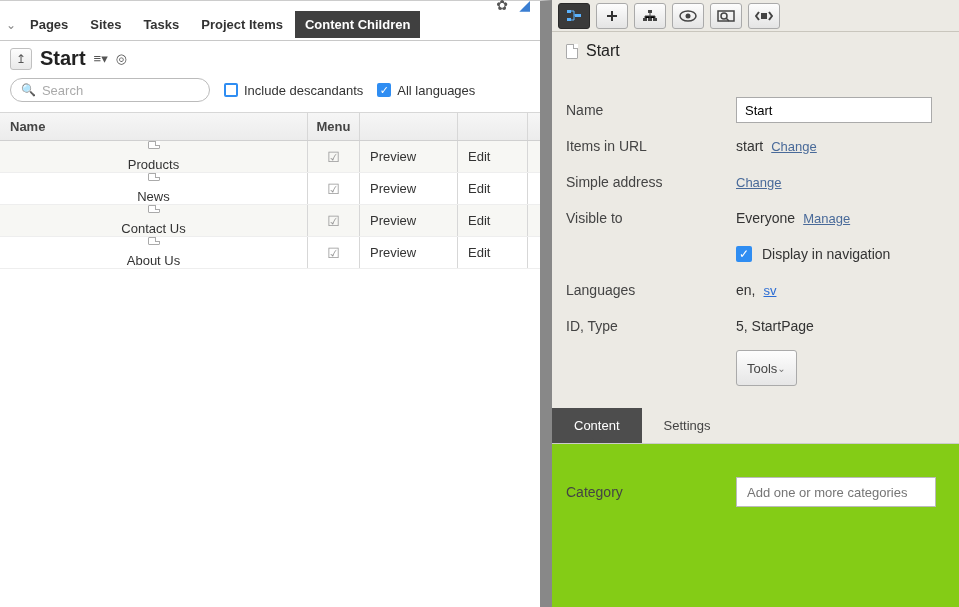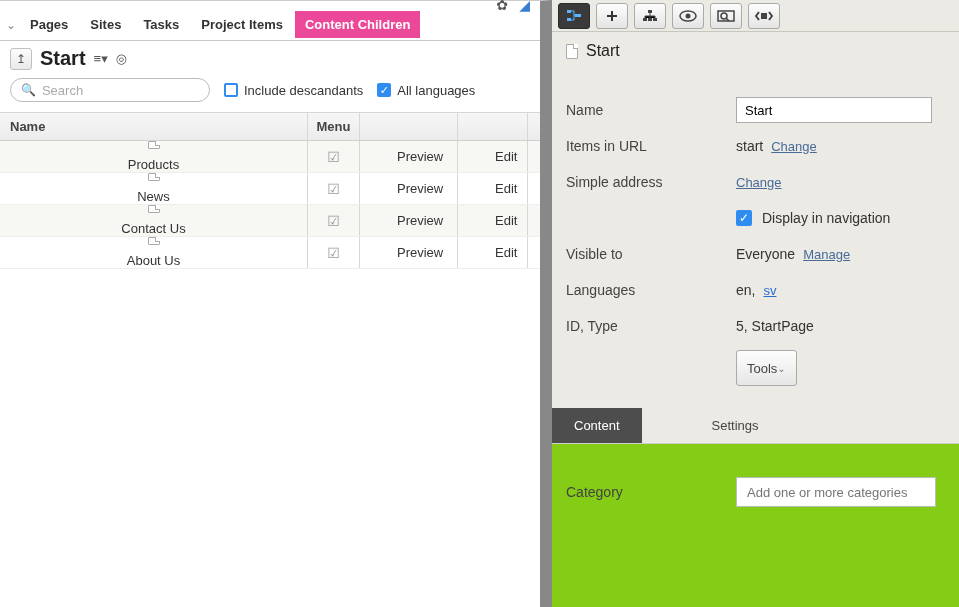--- a/index.html
+++ b/index.html
@@ -8,21 +8,21 @@
   .left-pane { width: 552px; display: flex; flex-direction: column; border-right: 12px solid #888; border-top: 1px solid #ccc; }
   .right-pane { flex: 1; background: #eceae4; display: flex; flex-direction: column; position: relative; }
 
   
   .settings-bar { height: 8px; position: relative; }
   .settings-bar .gear { position: absolute; right: 32px; top: -4px; font-size: 14px; color: #555; }
   .settings-bar .pin { position: absolute; right: 10px; top: -4px; font-size: 14px; color: #3a7ed2; }
   .left-tabs { display: flex; align-items: center; gap: 2px; padding: 0 4px; border-bottom: 1px solid #c8c8c8; height: 32px; }
   .left-tabs .chev { width: 14px; color: #888; font-size: 12px; display: inline-flex; align-items: center; justify-content: center; }
   .ltab { padding: 6px 10px; cursor: pointer; color: #333; font-weight: bold; }
-  .ltab.active { background: #ec4899; color: #fff; }
+  .ltab.active { background: #404040; color: #fff; }
 
   
   .title-row { display: flex; align-items: center; gap: 8px; padding: 6px 10px 8px 10px; }
   .up-btn { width: 22px; height: 22px; border: 1px solid #c0c0c0; border-radius: 3px; background: linear-gradient(#fdfdfd,#e9e9e9); display: inline-flex; align-items: center; justify-content: center; font-size: 12px; color: #555; cursor: pointer; }
   .page-title { font-size: 20px; font-weight: 600; color: #222; }
   .small-icon { font-size: 13px; color: #555; cursor: pointer; }
 
   
   .search-row { display: flex; align-items: center; gap: 14px; padding: 0 10px 10px 10px; }
   .search-box { display: flex; align-items: center; width: 200px; height: 24px; border: 1px solid #bbb; border-radius: 12px; padding: 0 10px; color: #888; background: #fff; }
@@ -41,40 +41,40 @@
   .col-name { width: 308px; border-right: 1px solid #d7d7d7; height: 100%; display:flex; align-items:center;}
   .col-menu { width: 52px; border-right: 1px solid #d7d7d7; height:100%; display:flex; align-items:center; justify-content:center;}
   .col-prev { width: 98px; border-right: 1px solid #d7d7d7; height:100%; display:flex; align-items:center;}
   .col-edit { width: 70px; border-right: 1px solid #d7d7d7; height:100%; display:flex; align-items:center;}
   .trow { display: flex; height: 32px; align-items: stretch; border-bottom: 1px solid #eee; }
   .trow:nth-child(even) { background: #f7f7f4; }
   .trow .col-name { display:flex; align-items:center; gap:8px;flex-direction:column; }
   .page-icon { width: 12px; height: 15px; border: 1px solid #aaa; border-radius: 1px; position: relative; background: #fff; display:inline-block; }
   .page-icon::after { content: ""; position: absolute; right: -1px; top: -1px; width: 4px; height: 4px; background: #fff; border-left: 1px solid #aaa; border-bottom: 1px solid #aaa; }
   .menu-check { font-size: 14px; color: #999; }
-  .linklike { color: #333; cursor: pointer; margin-left: 27px; }
+  .linklike { color: #333; cursor: pointer; }
 
   
   .right-toolbar { height: 32px; background: #eceae4; display: flex; align-items: center; gap: 6px; padding-left: 6px; border-bottom: 1px solid #c9c6bd; }
   .tbtn { width: 32px; height: 26px; border: 1px solid #aaa; border-radius: 3px; background: linear-gradient(#fdfdfd,#e4e4e4); display:inline-flex; align-items:center; justify-content:center; font-size: 14px; color: #444; cursor:pointer; }
   .tbtn.active { background: #3a3a3a; border-color:#2a2a2a; color:#5bb3ff; }
   .right-title { display:flex; align-items:center; gap:8px; padding: 10px 14px 6px 14px; font-size:16px; color:#222; }
 
   .props { padding: 26px 14px 12px 14px; }
   .prow { display: flex; align-items: center; min-height: 36px; gap: 10px; }
   .plabel { width: 160px; color: #444; font-size: 14px; }
   .pval { flex:1; display:flex; align-items:center; gap:8px; font-size: 14px;}
   .txtinput { width: 196px; height: 26px; border: 1px solid #aaa; padding: 0 8px; font-size:13px; background:#fff; }
   .link { color: #496a99; text-decoration: underline; cursor: pointer; font-size: 13px; }
   .disp-chk { width:16px; height:16px; background:#2f8df2; border-radius:2px; display:inline-flex; align-items:center; justify-content:center; color:#fff; font-size:12px; margin-right:4px; }
   .disp-chk::after { content:"✓"; }
   .tools-btn { height: 36px; border: 1px solid #aaa; border-radius: 3px; background: linear-gradient(#fdfdfd,#e6e6e6); padding: 1px 10px; display:inline-flex; align-items:center; cursor:pointer; font-size:13px; color:#444;}
   .tools-btn .dd { font-size:10px; color:#777; }
 
-  .content-tabs { display:flex; border-bottom: 1px solid #ccc; margin-top: 10px; gap: 48px; }
+  .content-tabs { display:flex; border-bottom: 1px solid #ccc; margin-top: 10px; }
   .ctab { padding: 10px 22px; color:#444; cursor:pointer; }
   .ctab.active { background:#4d4d4d; color:#fff; position:relative; }
   .ctab.active::after { content:""; position:absolute; bottom:-5px; left:50%; transform:translateX(-50%); border:5px solid transparent; border-top-color:#4d4d4d; }
 
   .content-body { background:#84cc16; padding: 30px 14px; flex:1; }
   .cat-input { width: 200px; height: 30px; border:1px solid #bbb; padding:0 10px; font-size:13px; }
 
   svg { display:block; }
 </style>
 </head>
@@ -253,36 +253,36 @@
           <span class="link">Change</span>
         </div>
       </div>
       <div class="prow">
         <div class="plabel">Simple address</div>
         <div class="pval">
           <span class="link">Change</span>
         </div>
       </div>
       <div class="prow">
+        <div class="plabel">Visible to</div>
+        <div class="pval">
+          <span>Everyone</span>
+          <span class="link">Manage</span>
+        </div>
+      </div>
+      <div class="prow">
         <div class="plabel"></div>
         <div class="pval">
           <label class="chk">
             <span class="disp-chk"></span>
             <span>Display in navigation</span>
           </label>
         </div>
       </div>
       <div class="prow">
-        <div class="plabel">Visible to</div>
-        <div class="pval">
-          <span>Everyone</span>
-          <span class="link">Manage</span>
-        </div>
-      </div>
-      <div class="prow">
         <div class="plabel">Languages</div>
         <div class="pval">
           <span>en,</span>
           <span class="link" style="color:#2b6cd4">sv</span>
         </div>
       </div>
       <div class="prow">
         <div class="plabel">ID, Type</div>
         <div class="pval">
             <span>5, StartPage</span>

